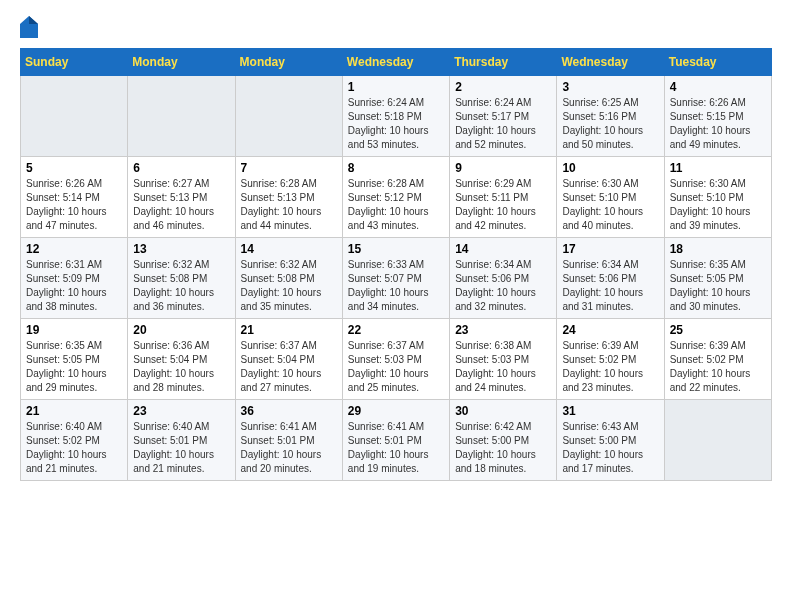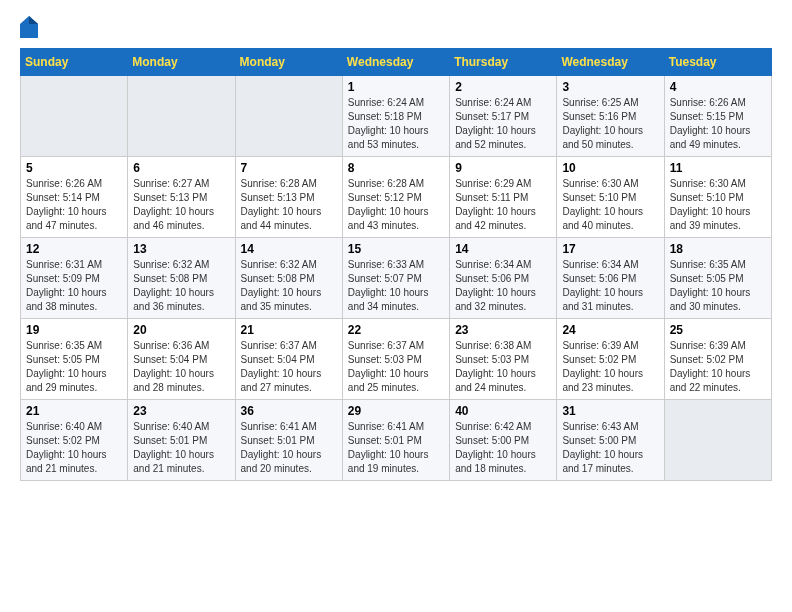--- a/index.html
+++ b/index.html
@@ -242,21 +242,21 @@
         </td>
         <td>
           <span class="day-num">36</span>
           <div class="day-info">Sunrise: 6:41 AM<br>Sunset: 5:01 PM<br>Daylight: 10 hours and 20 minutes.</div>
         </td>
         <td>
           <span class="day-num">29</span>
           <div class="day-info">Sunrise: 6:41 AM<br>Sunset: 5:01 PM<br>Daylight: 10 hours and 19 minutes.</div>
         </td>
         <td>
-          <span class="day-num">40</span>
+          <span class="day-num">30</span>
           <div class="day-info">Sunrise: 6:42 AM<br>Sunset: 5:00 PM<br>Daylight: 10 hours and 18 minutes.</div>
         </td>
         <td>
           <span class="day-num">31</span>
           <div class="day-info">Sunrise: 6:43 AM<br>Sunset: 5:00 PM<br>Daylight: 10 hours and 17 minutes.</div>
         </td>
         <td class="empty-cell"></td>
       </tr>
     </tbody>
 </table>

